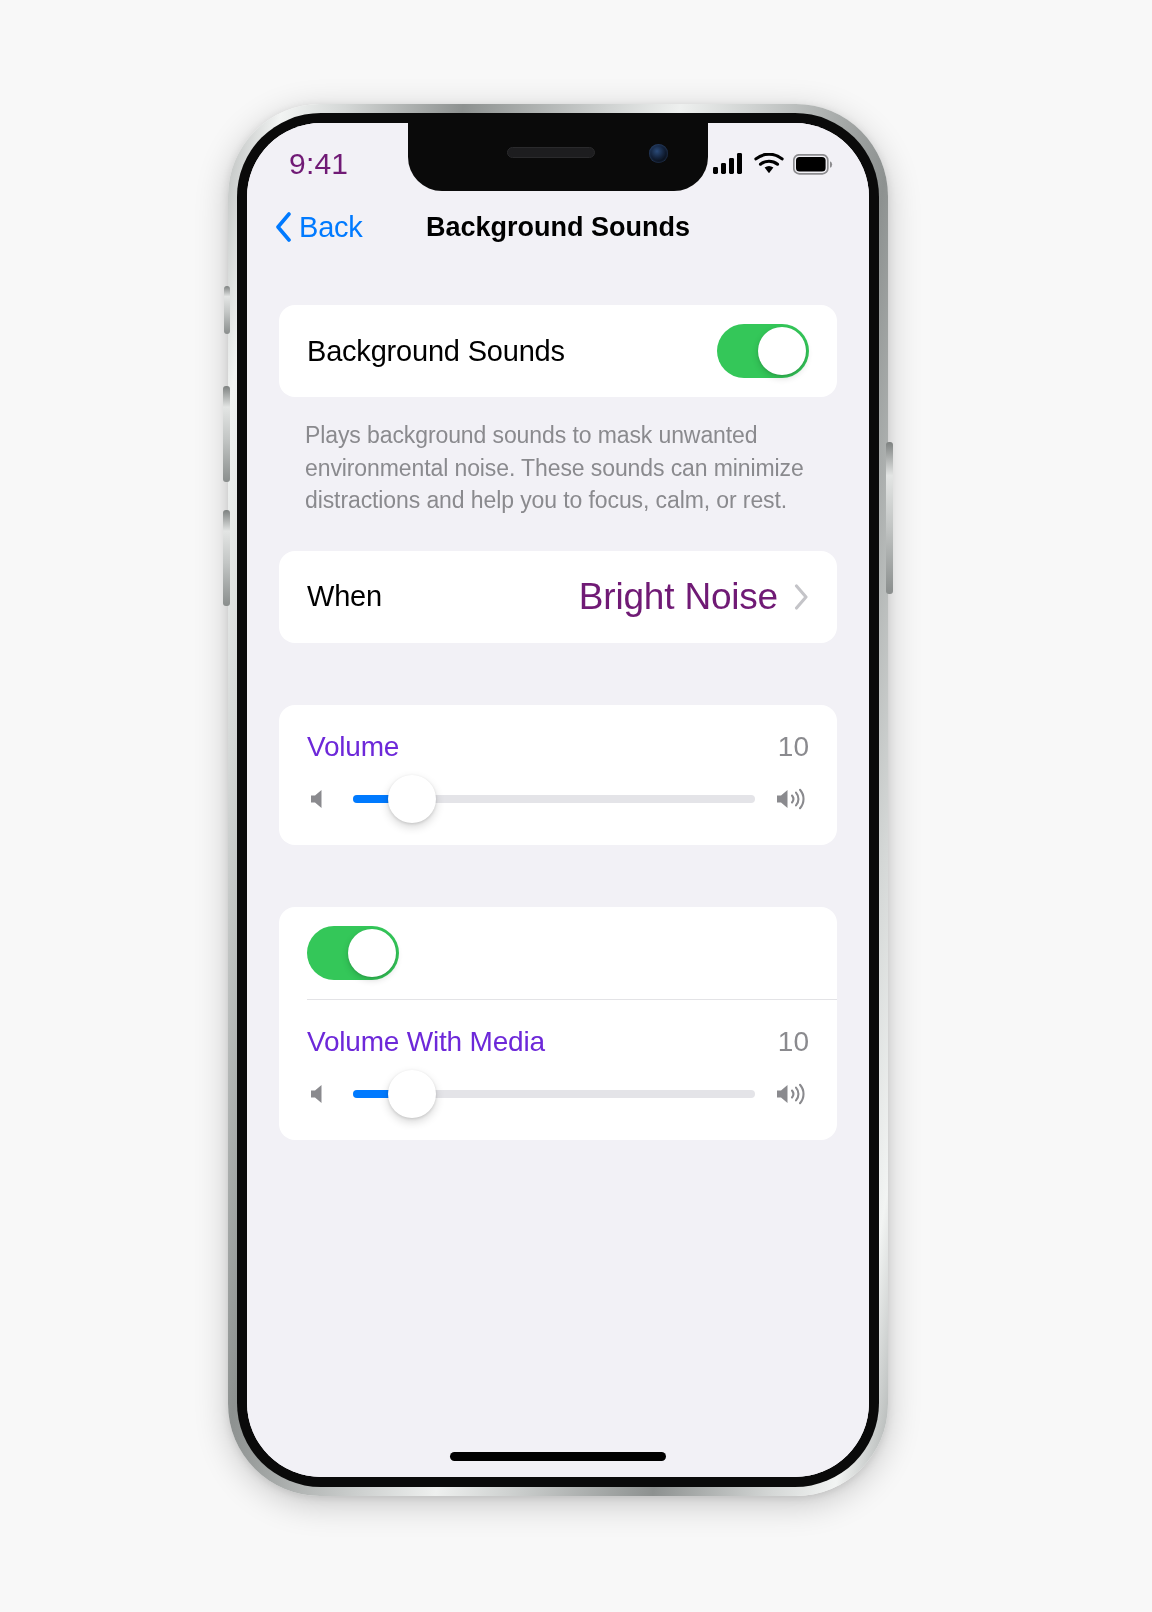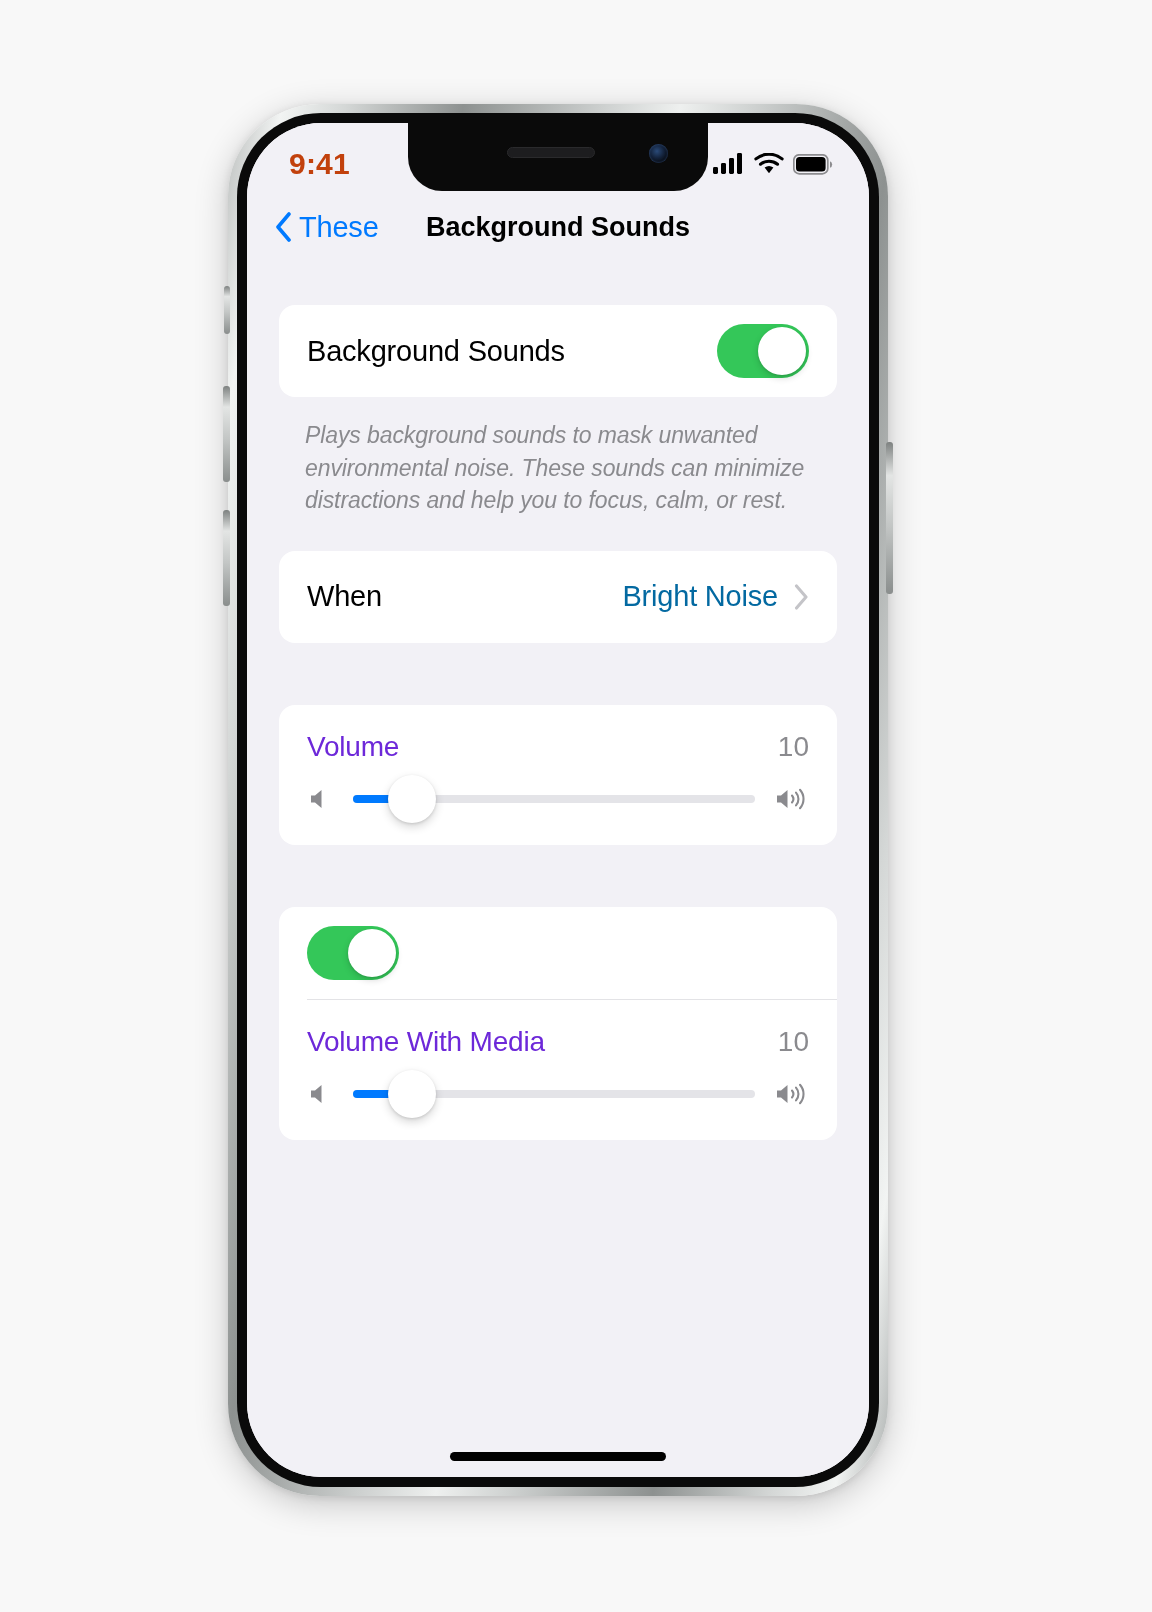--- a/index.html
+++ b/index.html
@@ -97,23 +97,23 @@
     height: 68px;
     display: flex;
     align-items: center;
     justify-content: space-between;
     padding: 14px 36px 0 42px;
     z-index: 15;
     background: #F2F1F6;
   }
   .status-time {
     font-size: 30px;
-    font-weight: 700;
+    font-weight: 400;
     letter-spacing: 0.2px;
-    color: #c2410c;
+    color: #701a75;
   }
   .status-right {
     display: flex;
     align-items: center;
     gap: 9px;
   }
 
   
   .nav-bar {
     position: absolute;
@@ -173,39 +173,38 @@
     color: #000;
     letter-spacing: -0.2px;
   }
 
   .row-value-wrap {
     display: flex;
     align-items: center;
     gap: 16px;
   }
   .row-value {
-    font-size: 29px;
-    color: #0369a1;
+    font-size: 37px;
+    color: #701a75;
     letter-spacing: -0.2px;
   }
 
   .separator {
     height: 1px;
     background: #E3E3E6;
     margin-left: 28px;
   }
 
   
   .footer-text {
     font-size: 23px;
     line-height: 1.42;
     color: #8A8A8E;
     padding: 22px 26px 0 26px;
     letter-spacing: -0.1px;
-    font-style: italic;
   }
 
   
   .toggle {
     width: 92px; height: 54px;
     border-radius: 27px;
     background: #34C759;
     position: relative;
     flex-shrink: 0;
     cursor: pointer;
@@ -333,21 +332,21 @@
           <path d="M37 7.2 v6.6 a3.6 3.6 0 0 0 0-6.6 Z" fill="#000" opacity="0.42"></path>
         </svg>
       </div>
     </div>
 
     <div class="nav-bar">
       <div class="nav-back">
         <svg width="17" height="30" viewBox="0 0 17 30">
           <path d="M14 2 L3 15 L14 28" stroke="#007AFF" stroke-width="3.6" fill="none" stroke-linecap="round" stroke-linejoin="round"></path>
         </svg>
-        <span class="nav-back-label">These</span>
+        <span class="nav-back-label">Back</span>
       </div>
       <div class="nav-title">Background Sounds</div>
     </div>
 
     <div class="content">
 
       <div class="spacer-lg"></div>
 
       <div class="card">
         <div class="row">

